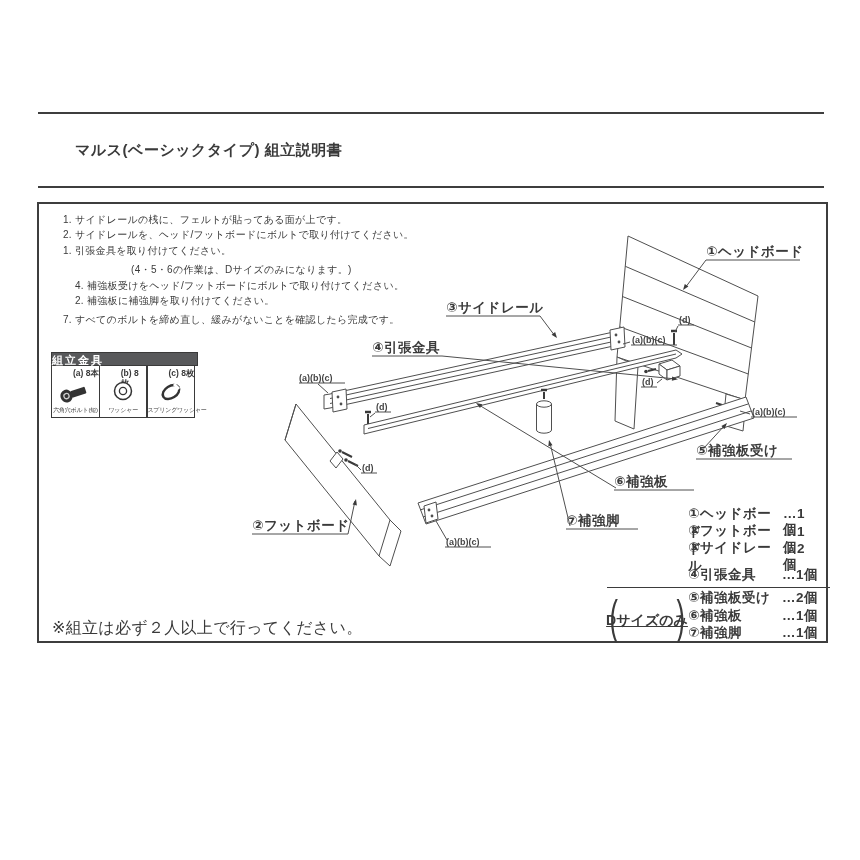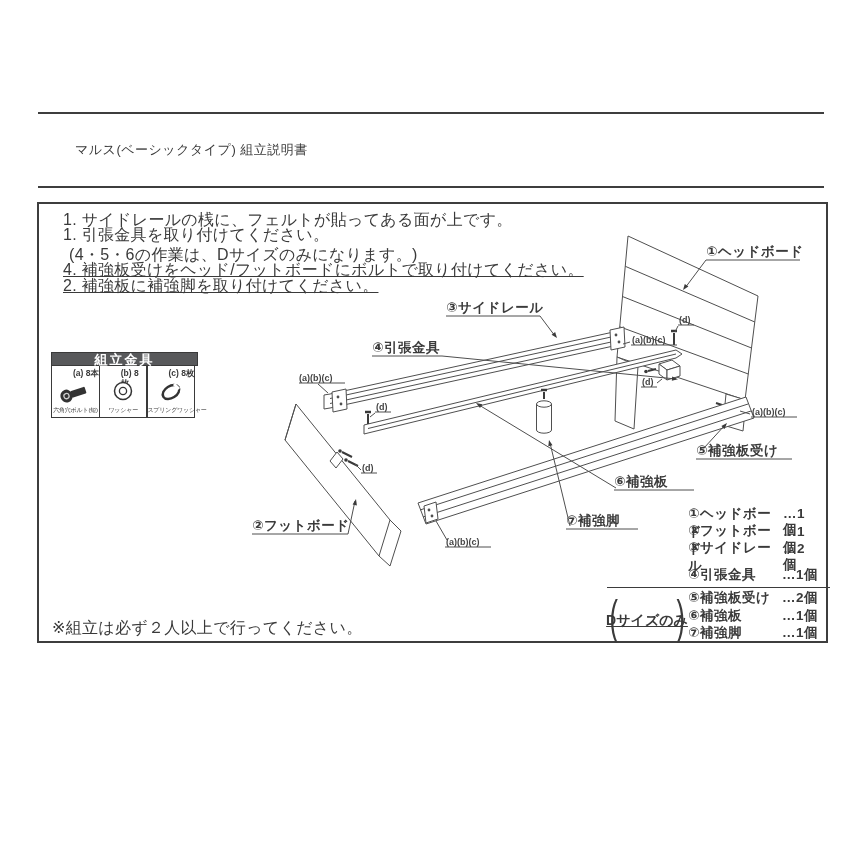--- a/index.html
+++ b/index.html
@@ -1,28 +1,28 @@
 <!DOCTYPE html>
 <html><head>
 <meta charset="utf-8">
 <style>
   html,body{margin:0;padding:0;background:#fff;}
   .page{position:relative;width:860px;height:860px;background:#fff;overflow:hidden;
         font-family:"Liberation Sans","DejaVu Sans",sans-serif;color:#3a3a3a;}
   .hline{position:absolute;left:38px;width:786px;border-top:2px solid #3e3e3e;height:0;}
-  .doc-title{position:absolute;left:75px;top:141px;font-size:13px;font-weight:400;letter-spacing:.5px;}
+  .doc-title{position:absolute;left:75px;top:141px;font-size:15px;font-weight:700;letter-spacing:.5px;}
   .main-box{position:absolute;left:37px;top:202px;width:791px;height:441px;border:2px solid #3e3e3e;box-sizing:border-box;}
-  .steps{position:absolute;left:63px;top:212px;font-size:16px;line-height:15.4px;letter-spacing:.3px;font-weight:500;}
-  .step.ind1{margin-left:6px;}
-  .step.ind2{margin-left:0;text-decoration:underline;}
+  .steps{position:absolute;left:63px;top:212px;font-size:10px;line-height:15.4px;letter-spacing:.3px;font-weight:500;}
+  .step.ind1{margin-left:6px;text-align:center;}
+  .step.ind2{margin-left:12px;}
   .step.gap{margin-top:4px;}
   
   .hw{position:absolute;left:51px;top:352px;}
-  .hw-header{width:147px;height:14px;background:#58595b;color:#fff;font-size:13px;font-weight:600;
-             text-align:center;line-height:14px;border:1.3px solid #3a3a3a;box-sizing:border-box;letter-spacing:2px;}
+  .hw-header{width:147px;height:14px;background:#58595b;color:#fff;font-size:11px;font-weight:600;
+             line-height:14px;border:1.3px solid #3a3a3a;box-sizing:border-box;letter-spacing:2px;}
   .hw-row{display:flex;}
   .hw-cell{position:relative;width:49px;height:52px;border:1.3px solid #3a3a3a;border-top:none;
            box-sizing:border-box;margin-left:-1.3px;}
   .hw-cell:first-child{margin-left:0;}
   .hw-qty{position:absolute;top:2px;left:3px;font-size:8.5px;font-weight:600;padding-left:18px;}
   .hw-ico{position:absolute;top:13px;left:50%;transform:translateX(-50%);}
   .hw-name{position:absolute;bottom:2px;left:0;width:100%;text-align:center;font-size:6px;
            letter-spacing:-.2px;white-space:nowrap;font-weight:500;}
   
   .diagram{position:absolute;left:37px;top:202px;}
@@ -53,24 +53,26 @@
 <div class="page">
 
   <div class="hline" style="top:112px"></div>
   <div class="doc-title">マルス(ベーシックタイプ) 組立説明書</div>
   <div class="hline" style="top:186px"></div>
 
   <div class="main-box"></div>
 
   <div class="steps">
     <div class="step">1. サイドレールの桟に、フェルトが貼ってある面が上です。</div>
+    <div class="step">2. サイドレールを、ヘッド/フットボードにボルトで取り付けてください。</div>
     <div class="step">1. 引張金具を取り付けてください。</div>
     <div class="step ind1 gap">(4・5・6の作業は、Dサイズのみになります。)</div>
     <div class="step ind2">4. 補強板受けをヘッド/フットボードにボルトで取り付けてください。</div>
     <div class="step ind2">2. 補強板に補強脚を取り付けてください。</div>
+    <div class="step gap">7. すべてのボルトを締め直し、緩みがないことを確認したら完成です。</div>
   </div>
 
   <div class="hw">
     <div class="hw-header">組立金具</div>
     <div class="hw-row">
       <div class="hw-cell">
         <span class="hw-qty">(a) 8本</span>
         <span class="hw-ico">
           <svg width="36" height="24" viewBox="0 0 36 24">
               <g transform="rotate(-18 18 14)">

